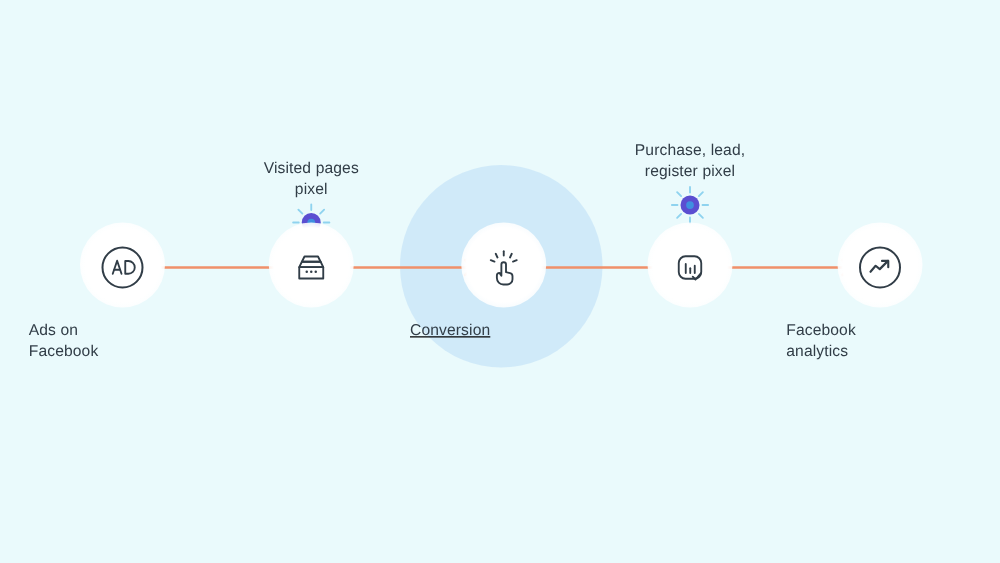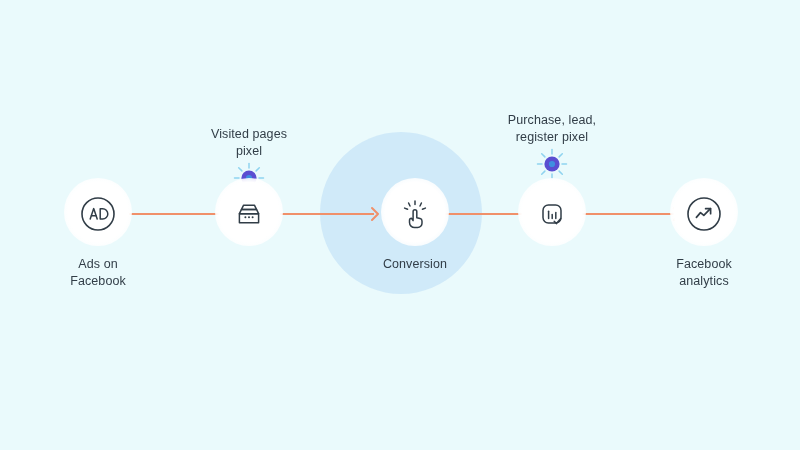--- a/index.html
+++ b/index.html
@@ -43,21 +43,20 @@
     top: 206px;
     width: 9px;
     height: 16px;
   }
   .arrowhead svg { display: block; }
 
   
   .node {
     position: absolute;
     width: 150px;
-    text-align: center;
   }
   .disc {
     position: relative;
     width: 150px;
     height: 76px;
     display: flex;
     align-items: center;
     justify-content: center;
   }
   .disc::before {
@@ -181,21 +180,21 @@
           <path d="M12.5 15.4 h15 l2.1 4.3 H10.4 z" fill="none" stroke="#313d47" stroke-width="1.5" stroke-linejoin="round"></path>
           <path d="M10.4 19.7 h19.2 v9.1 H10.4 z" fill="none" stroke="#313d47" stroke-width="1.5" stroke-linejoin="round"></path>
           <circle cx="16.4" cy="23.3" r="1" fill="#313d47"></circle>
           <circle cx="20" cy="23.3" r="1" fill="#313d47"></circle>
           <circle cx="23.6" cy="23.3" r="1" fill="#313d47"></circle>
         </svg>
       </div>
     </div>
   </div>
 
-  <div class="node" style="left:340px; top:176px;">
+  <div class="node" style="left:328px; top:176px;text-decoration:underline;">
     <div class="disc">
       <div class="glyph">
         <svg viewBox="0 0 40 40">
           <g stroke="#313d47" stroke-width="1.5" stroke-linecap="round">
             <path d="M20 7 V10.4"></path>
             <path d="M13.6 9 L15 12"></path>
             <path d="M26.4 9 L25 12"></path>
             <path d="M9.6 14.1 L12.6 15.3"></path>
             <path d="M30.4 14.1 L27.4 15.3"></path>
           </g>

